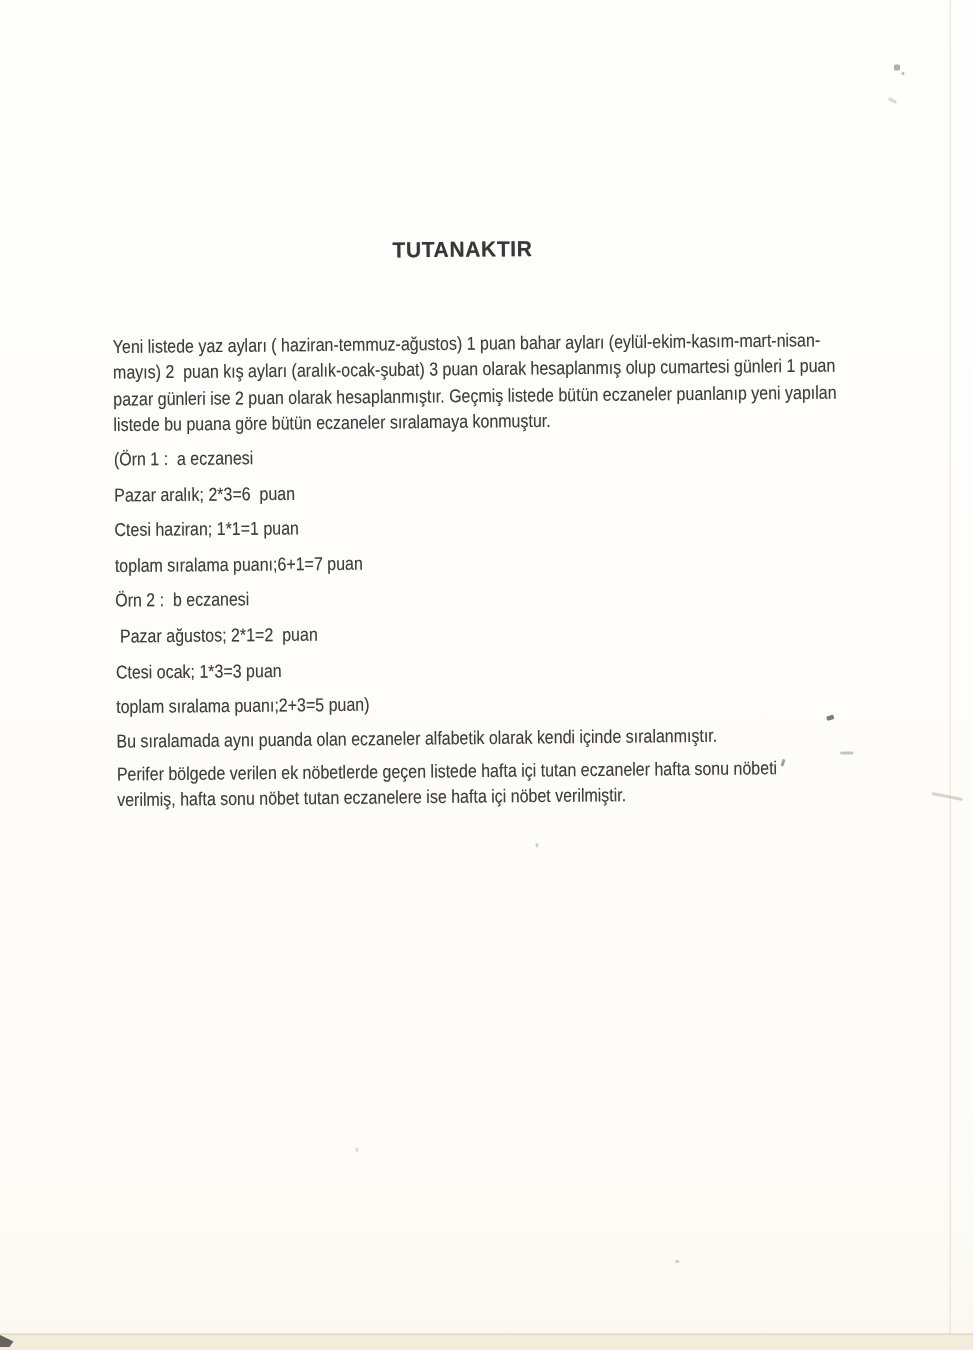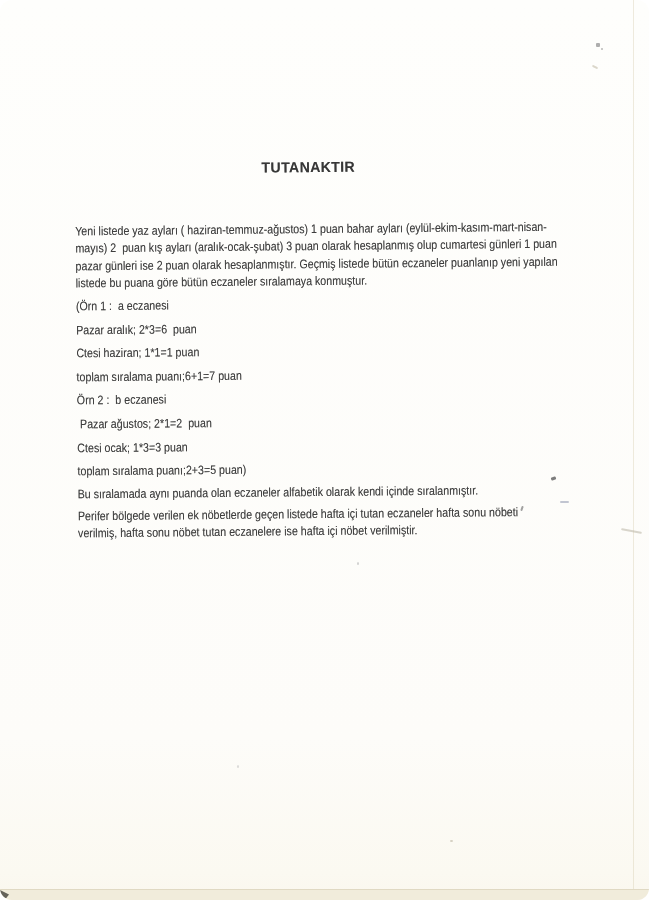--- a/index.html
+++ b/index.html
@@ -9,21 +9,20 @@
   }
   html,body{margin:0;padding:0;}
   body{
     width:649px;height:900px;overflow:hidden;
     font-family:"Liberation Sans", sans-serif;
     background:#ffffff;
   }
   .page{
     position:relative;width:649px;height:900px;overflow:hidden;
     background:linear-gradient(180deg,#fefefc 0%,#fdfcf9 82%,#fbf9f1 97%,#faf7ee 100%);
-    border-radius:12px;
   }
   .doc{
     position:absolute;left:0;top:0;width:649px;height:900px;
     transform:rotate(-0.55deg);
     transform-origin:324px 420px;
     color:var(--ink);
   }
   .title{
     position:absolute;left:264px;top:159px;
     font-size:14.5px;font-weight:bold;letter-spacing:0.4px;

